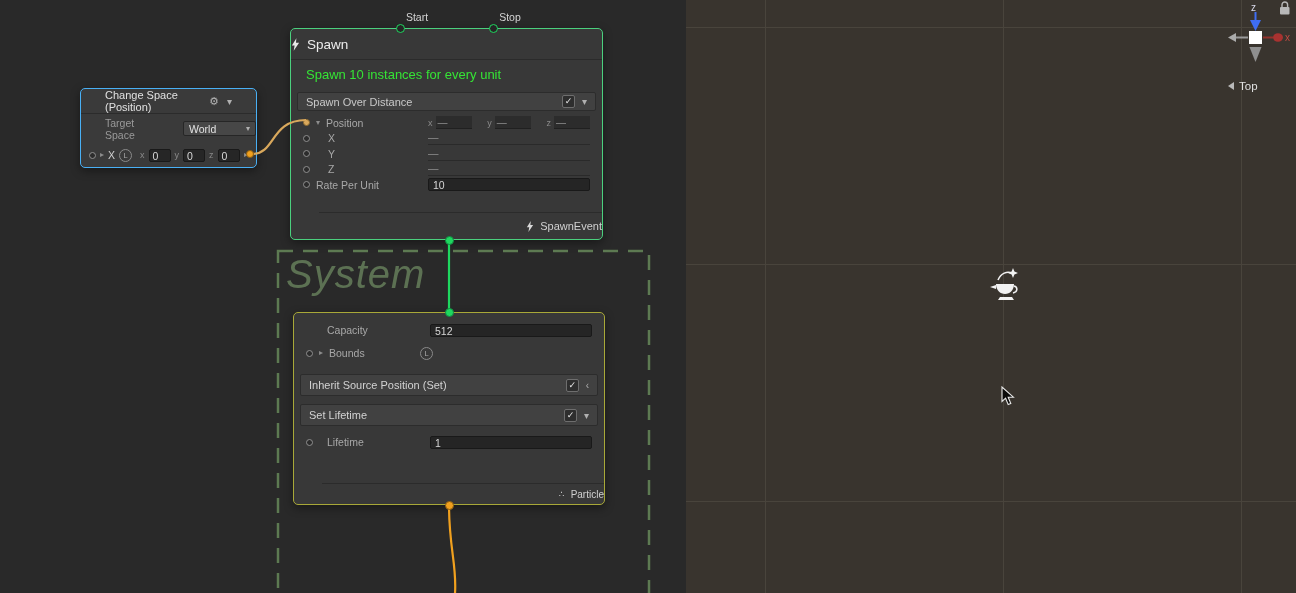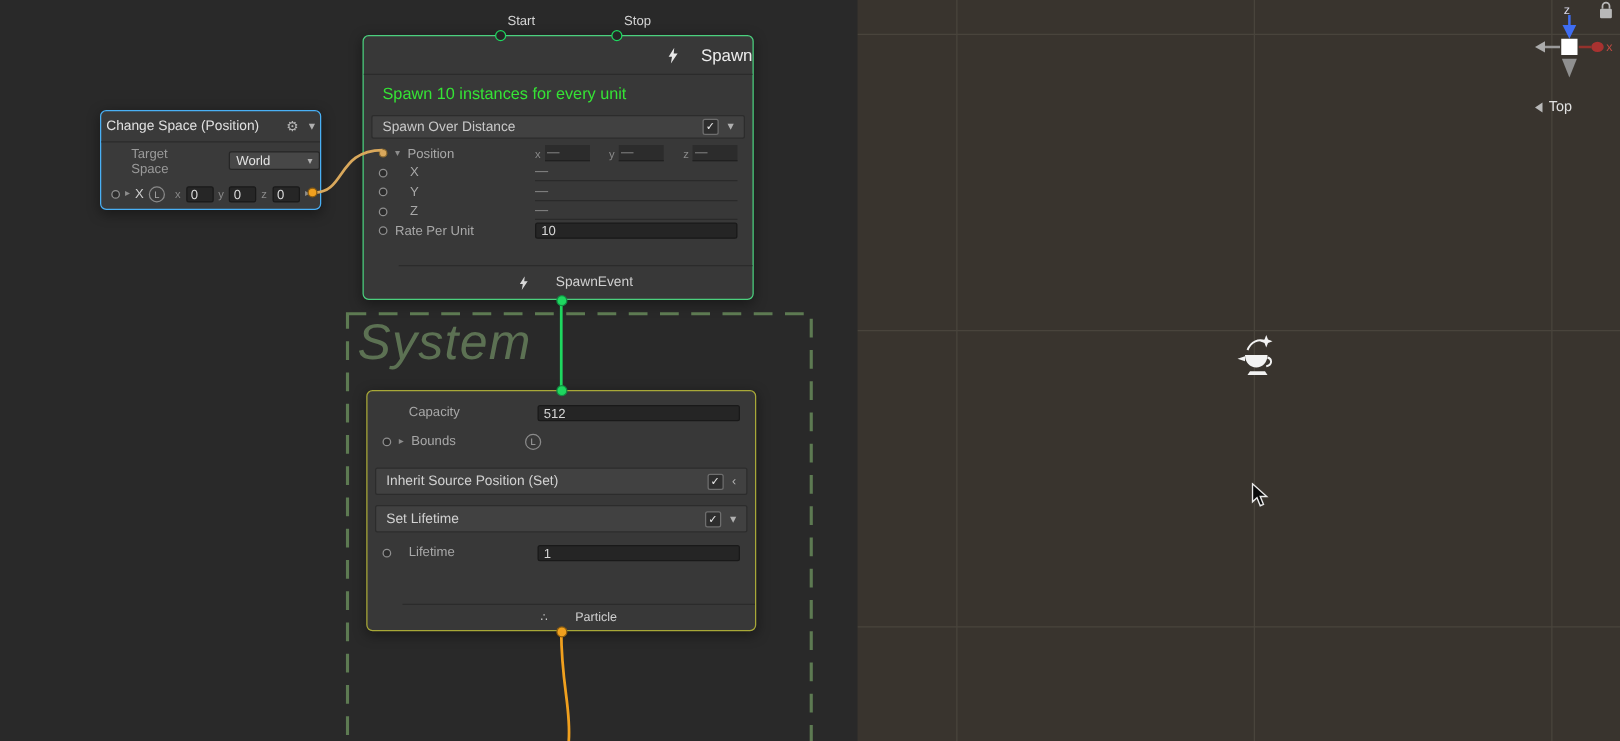--- a/index.html
+++ b/index.html
@@ -14,21 +14,21 @@
   .wire.tan{stroke:#d9a85c;}
   .wire.green{stroke:#1ed75f;}
   .wire.orange{stroke:#f0a01e;}
   .flowlabel{position:absolute;top:11px;width:44px;text-align:center;font-size:10.5px;color:#d4d4d4;z-index:2;}
   .system-title{position:absolute;left:286px;top:252px;font-size:40px;color:#6e8a61;opacity:.75;z-index:4;letter-spacing:1px;font-style:italic;}
   .node{position:absolute;background:#383838;border-radius:5px;z-index:2;
         box-shadow:0 3px 10px rgba(0,0,0,.4);box-sizing:border-box;}
   .n-spawn{left:290px;top:28px;width:313px;height:212px;border:1px solid #4bd07e;}
   .n-init {left:293px;top:312px;width:312px;height:193px;border:1px solid #a8a838;}
   .n-cs   {left:80px;top:88px;width:177px;height:80px;border:1.5px solid #49b0f5;background:#3a3a3a;}
-  .nhead{position:relative;display:flex;align-items:center;justify-content:flex-end;gap:18px;height:30px;
+  .nhead{position:relative;display:flex;align-items:center;justify-content:flex-start;gap:7px;height:30px;
          border-bottom:1px solid #2b2b2b;font-size:13.5px;color:#ececec;}
   .subtitle{padding:7px 15px 4px;color:#35e435;font-size:13px;}
   .block{margin:6px 6px 0;background:#414141;border:1px solid #2c2c2c;border-radius:2px;height:19px;
          display:flex;align-items:center;padding:0 8px;color:#c9c9c9;font-size:11px;box-sizing:border-box;}
   .block2{margin:8px 6px 0;height:22px;font-size:11px;color:#d2d2d2;background:#414141;border:1px solid #2c2c2c;
           border-radius:2px;display:flex;align-items:center;padding:0 8px;box-sizing:border-box;}
   .spacer{flex:1;}
   .checkbox{width:11px;height:11px;background:#2e2e2e;border:1px solid #6e6e6e;border-radius:2px;
             display:inline-flex;align-items:center;justify-content:center;flex:none;}
   .checkbox i{font-style:normal;font-size:9px;color:#e8e8e8;line-height:1;}
@@ -42,39 +42,39 @@
   .axgroup{display:flex;align-items:center;gap:3px;}
   .axlabel{color:#8a8a8a;font-size:9px;}
   .field{background:#252525;border:1px solid #191919;border-radius:2px;height:13px;line-height:13px;
          font-size:10.5px;color:#d6d6d6;padding:0 4px;box-sizing:border-box;}
   .f-val{width:162px;}
   .minifield{width:36px;background:#2c2c2c;border-bottom:1px solid #202020;height:13px;line-height:13px;
              color:#8f8f8f;font-size:10px;padding:0 2px;box-sizing:border-box;}
   .minifield i,.dashline i{font-style:normal;}
   .dashline{width:162px;height:13px;line-height:13px;border-bottom:1px solid #2a2a2a;color:#8f8f8f;font-size:10.5px;}
   .nfoot{position:absolute;left:0;right:0;bottom:0;height:26px;display:flex;align-items:center;
-         justify-content:center;gap:22px;color:#d0d0d0;font-size:11px;border-top:1px solid #2b2b2b;margin-left:28px;}
+         justify-content:flex-end;gap:6px;color:#d0d0d0;font-size:11px;border-top:1px solid #2b2b2b;margin-left:28px;}
   .nfoot.small{height:20px;font-size:10px;}
   .tri{color:#8c8c8c;font-size:8px;line-height:1;}
   .badge{position:absolute;right:8px;top:50%;transform:translateY(-50%);border:1px solid #9a9a9a;
          border-radius:8px;padding:1px 8px;font-size:8px;letter-spacing:.6px;color:#cfcfcf;}
   .circ-l{width:11px;height:11px;border:1px solid #8a8a8a;border-radius:50%;font-size:7.5px;color:#aaa;
           display:inline-flex;align-items:center;justify-content:center;flex:none;}
   .iport{width:7px;height:7px;border-radius:50%;border:1px solid #8f8f8f;background:#2c2c2c;
          display:inline-block;flex:none;box-sizing:border-box;}
   .iport.tan{background:#d9a85c;border-color:#8a6a30;}
   .aport{position:absolute;width:9px;height:9px;border-radius:50%;z-index:4;box-sizing:border-box;}
   .aport.small{width:8px;height:8px;}
   .green-h{background:#252525;border:1.5px solid #1ed75f;}
   .green-f{background:#1ed75f;border:1.5px solid #128a41;}
   .orange-f{background:#f0a01e;border:1.5px solid #8a5c10;}
   .licon{display:inline-flex;align-items:center;}
   .gear{color:#b5b5b5;font-size:11px;font-family:"DejaVu Sans",sans-serif;}
   
-  .cs-head{display:flex;align-items:center;height:24px;padding:0 4px;border-bottom:1px solid #2b2b2b;
+  .cs-head{display:flex;align-items:center;height:24px;padding:0 24px;border-bottom:1px solid #2b2b2b;
            font-size:11px;color:#e0e0e0;gap:6px;}
   .cs-row1{display:flex;align-items:center;margin-top:7px;padding-left:24px;height:15px;gap:18px;}
   .cs-lab{color:#9a9a9a;font-size:10.5px;width:60px;flex:none;}
   .dropdown{width:80px;height:15px;background:#474747;border:1px solid #262626;border-radius:2px;
             display:flex;align-items:center;padding:0 5px;font-size:10.5px;color:#e2e2e2;box-sizing:border-box;}
   .dropdown .dd-arrow{margin-left:auto;color:#b0b0b0;font-size:8px;}
   .cs-row2{display:flex;align-items:center;margin-top:11px;padding:0 8px;height:16px;gap:4px;
            font-size:10.5px;color:#d0d0d0;}
   .nbox{width:22px;height:13px;background:#262626;border:1px solid #191919;border-radius:2px;
         color:#d8d8d8;font-size:10.5px;line-height:13px;padding:0 3px;box-sizing:border-box;}

